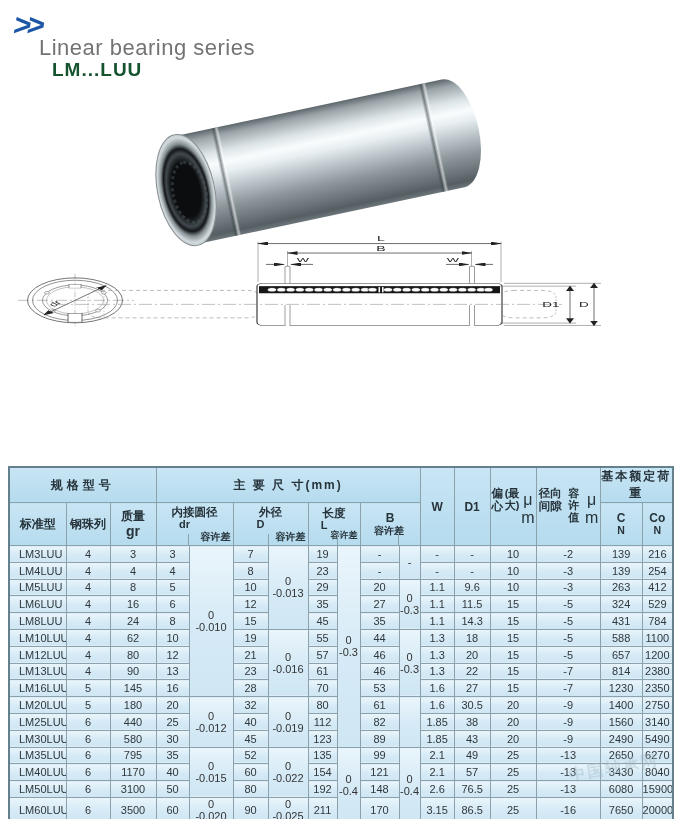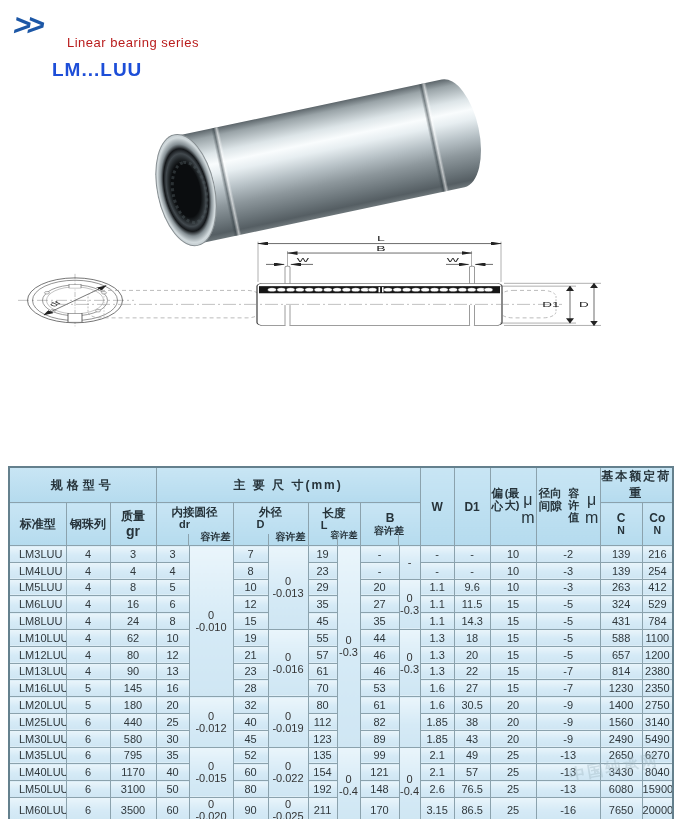--- a/index.html
+++ b/index.html
@@ -4,23 +4,23 @@
 <style>
   html,body{margin:0;padding:0;background:#fff;}
   .page{position:relative;width:680px;height:819px;background:#fff;overflow:hidden;
         font-family:"Liberation Sans","DejaVu Sans",sans-serif;color:#222;}
 
   
   .chevrons{position:absolute;left:14px;top:8px;font-size:30px;font-weight:900;
             color:#1c57a6;transform:skewX(-10deg);letter-spacing:-4px;}
   .title-zh{position:absolute;left:52px;top:8px;font-size:23px;font-weight:700;
             color:#0b0b0b;letter-spacing:3px;}
-  .title-en{position:absolute;left:67px;top:35px;font-size:13px;color:#b91c1c;letter-spacing:.5px;}
+  .title-en{position:absolute;left:39px;top:35px;font-size:22px;color:#737373;letter-spacing:.5px;}
   .series{position:absolute;left:52px;top:59px;font-size:19px;font-weight:800;
-          color:#1d4ed8;letter-spacing:1px;}
+          color:#14532d;letter-spacing:1px;}
 
   
   .photo{position:absolute;left:148px;top:76px;width:348px;height:170px;}
   .cyl{position:absolute;left:16px;top:30px;width:318px;height:110px;
        transform:rotate(-12deg);transform-origin:50% 50%;
        border-top-right-radius:26px 55px;border-bottom-right-radius:26px 55px;
        border-top-left-radius:14px 55px;border-bottom-left-radius:14px 55px;
        background:linear-gradient(180deg,#5d666b 0%,#9aa4a8 7%,#dde5e8 22%,#f9fcfd 32%,
                   #e7eef1 41%,#b8c2c7 56%,#8d979c 71%,#6a7479 86%,#555e63 95%,#6d767a 100%);}
   .groove{position:absolute;top:0;bottom:0;width:8px;

